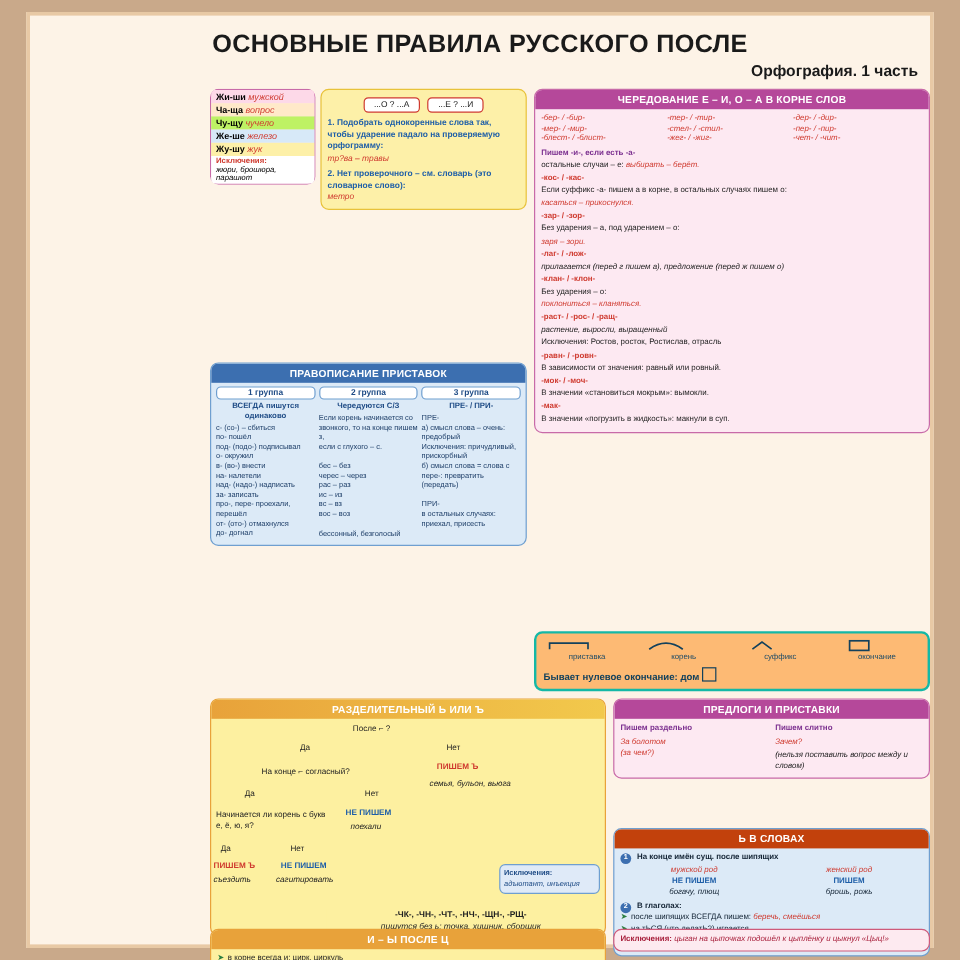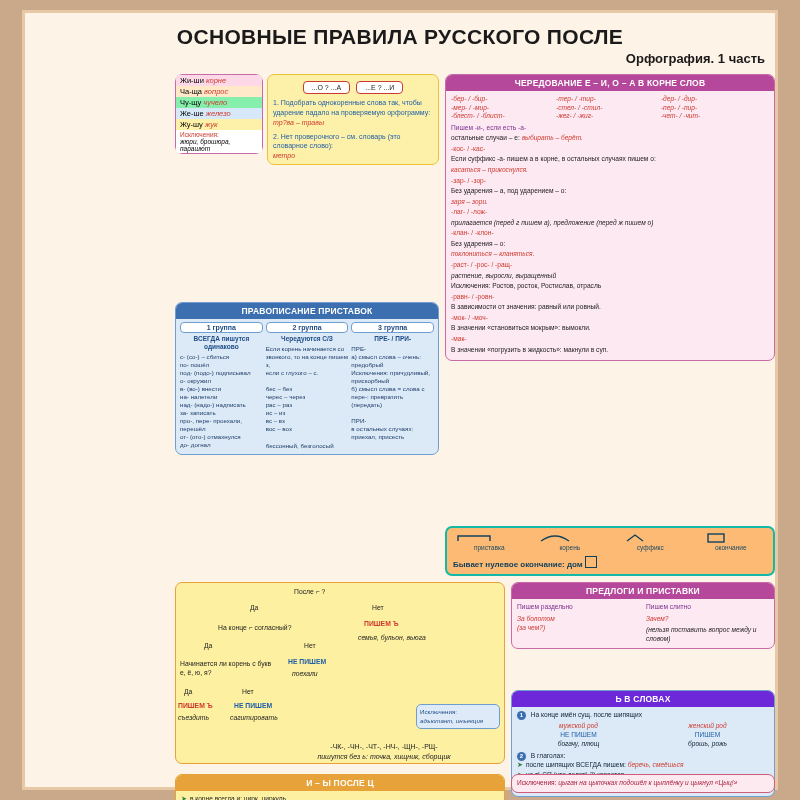--- a/index.html
+++ b/index.html
@@ -37,21 +37,21 @@
   .box{position:absolute;box-sizing:border-box;border-radius:7px;overflow:hidden;}
   .hdr{
     font-size:8.5px;font-weight:bold;color:#fff;text-align:center;
     padding:3px 2px;letter-spacing:.2px;text-transform:uppercase;
   }
   .body{padding:4px 5px;font-size:7px;line-height:1.35;color:#222;}
   .em{font-style:italic;}
   .red{color:#cf3a2f;}
   .blue{color:#1f5fa8;}
   .purple{color:#7b2f8f;}
-  .bold{font-weight:normal;}
+  .bold{font-weight:bold;}
 
   
   #b-zhishi{left:140px;top:0;width:88px;}
   #b-zhishi .row{padding:1px 4px;font-size:7.5px;}
 
   
   #b-bezud{left:232px;top:0;width:172px;background:#fdf0a8;border:1px solid #e8c23a;}
   #b-bezud .hdr{background:#e8a23a;}
 
   
@@ -97,21 +97,21 @@
   }
 
   
   #b-predl{left:476px;top:508px;width:264px;background:#fde9f2;border:1px solid #c86aa8;}
   #b-predl .hdr{background:#b5489a;}
   #b-predl .body{display:flex;gap:6px;font-size:6.6px;}
   #b-predl .half{flex:1;}
 
   
   #b-soft{left:476px;top:616px;width:264px;background:#dceaf7;border:1px solid #6f9fd0;}
-  #b-soft .hdr{background:#6d28d9;}
+  #b-soft .hdr{background:#c2410c;}
   #b-soft .body{font-size:6.6px;color:#123;}
   .num{display:inline-block;width:9px;height:9px;border-radius:50%;background:#3c6fb0;color:#fff;
        font-size:6px;text-align:center;line-height:9px;font-weight:bold;margin-right:3px;}
   .twocol{display:flex;gap:6px;margin-top:2px;}
   .twocol>div{flex:1;text-align:center;}
 
   
   #b-icy{left:140px;top:700px;width:330px;background:#fdf0a0;border:1px solid #e8a23a;}
   #b-icy .hdr{background:#e8a23a;}
   #b-icy .body{font-size:6.6px;}
@@ -128,27 +128,27 @@
 <div class="poster">
   <div class="title">ОСНОВНЫЕ ПРАВИЛА РУССКОГО ПОСЛЕ</div>
   <div class="subtitle">Орфография. 1 часть</div>
 
   <div class="grid">
 
     <div class="box" id="b-zhishi">
       <div style="background:#fde9f2;border:1px solid #c86aa8;border-radius:7px;">
         <div class="row" style="background:#fdd9e8;">
           <span class="bold">Жи-ши</span>
-          <span class="em red">корне</span>
+          <span class="em red">мужской</span>
         </div>
         <div class="row" style="background:#ffe9c9;">
           <span class="bold">Ча-ща</span>
           <span class="em red">вопрос</span>
         </div>
-        <div class="row" style="background:#86efac;">
+        <div class="row" style="background:#bef264;">
           <span class="bold">Чу-щу</span>
           <span class="em red">чучело</span>
         </div>
         <div class="row" style="background:#d7e9f8;">
           <span class="bold">Же-ше</span>
           <span class="em red">железо</span>
         </div>
         <div class="row" style="background:#fdf0a8;">
           <span class="bold">Жу-шу</span>
           <span class="em red">жук</span>
@@ -291,20 +291,21 @@
           <span>окончание</span>
         </div>
       </div>
       <div class="nulrow">
         <span>Бывает нулевое окончание: дом</span>
         <span class="nulbox"></span>
       </div>
     </div>
 
     <div class="box" id="b-razd">
+      <div class="hdr">Разделительный Ь или Ъ</div>
       <div class="body">
         <div class="node" style="left:118px;top:4px;">После ⌐ ?</div>
         <div class="node" style="left:74px;top:20px;">Да</div>
         <div class="node" style="left:196px;top:20px;">Нет</div>
         <div class="node lbl-red" style="left:188px;top:36px;">ПИШЕМ Ъ</div>
         <div class="node" style="left:42px;top:40px;">На конце ⌐ согласный?</div>
         <div class="node" style="left:28px;top:58px;">Да</div>
         <div class="node" style="left:128px;top:58px;">Нет</div>
         <div class="node lbl-blue" style="left:112px;top:74px;">НЕ ПИШЕМ</div>
         <div class="node em" style="left:116px;top:86px;">поехали</div>

